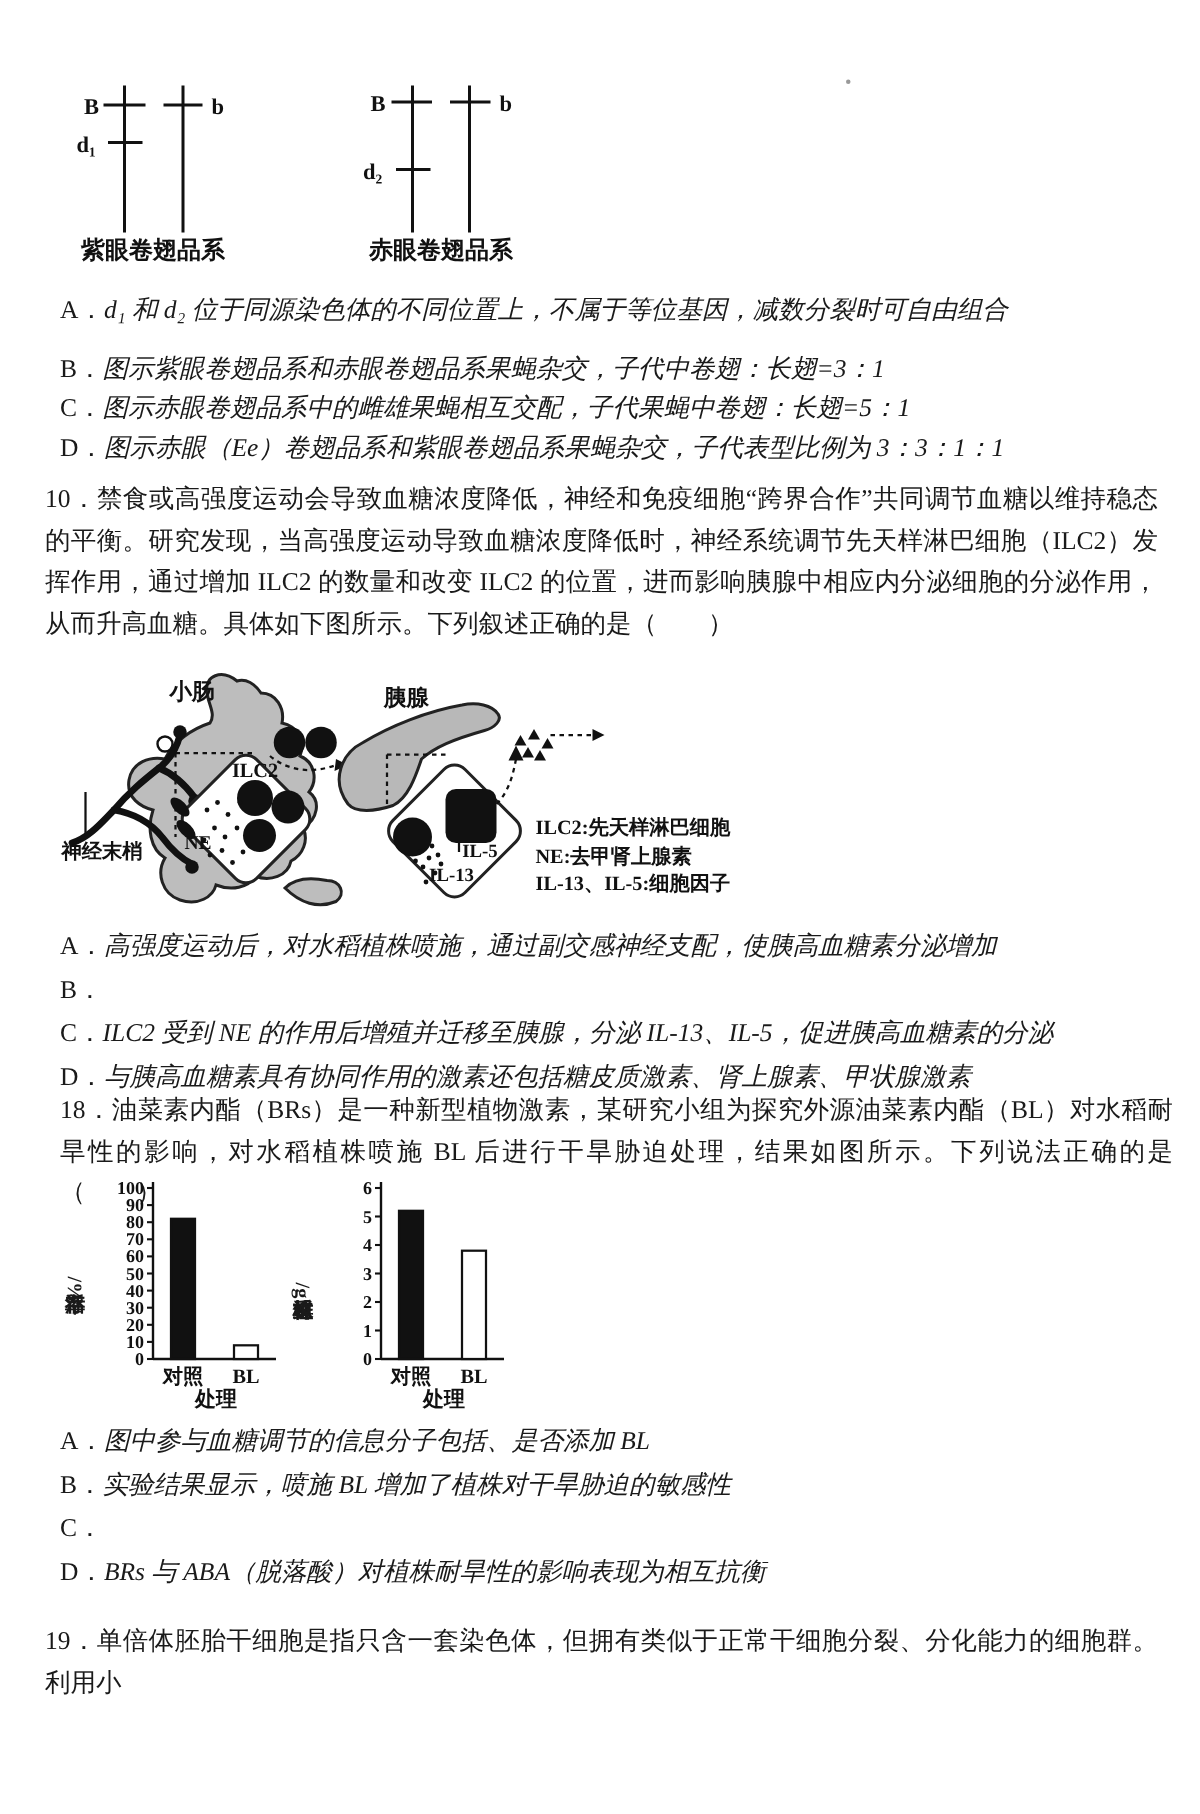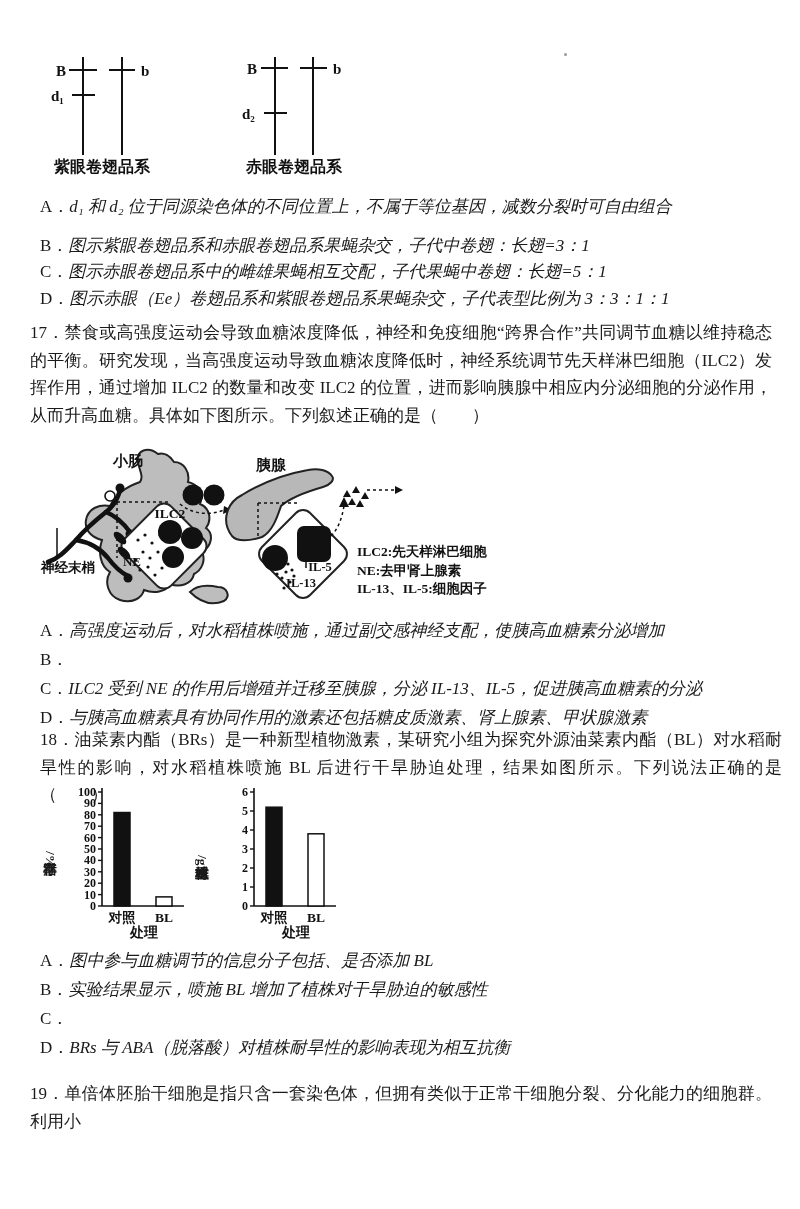--- a/index.html
+++ b/index.html
@@ -65,21 +65,21 @@
     <div class="opt">
         <span class="opt-label">C．</span>
         <span class="opt-text">图示赤眼卷翅品系中的雌雄果蝇相互交配，子代果蝇中卷翅：长翅=5：1</span>
       </div>
     <div class="opt">
         <span class="opt-label">D．</span>
         <span class="opt-text">图示赤眼（Ee）卷翅品系和紫眼卷翅品系果蝇杂交，子代表型比例为 3：3：1：1</span>
       </div>
   </div>
 
-  <div class="abs stem" style="left:30px;top:319px;width:742px;">17．禁食或高强度运动会导致血糖浓度降低，神经和免疫细胞“跨界合作”共同调节血糖以维持稳态的平衡。研究发现，当高强度运动导致血糖浓度降低时，神经系统调节先天样淋巴细胞（ILC2）发挥作用，通过增加 ILC2 的数量和改变 ILC2 的位置，进而影响胰腺中相应内分泌细胞的分泌作用，从而升高血糖。具体如下图所示。下列叙述正确的是（　　）</div>
+  <div class="abs stem" style="left:30px;top:319px;width:742px;">10．禁食或高强度运动会导致血糖浓度降低，神经和免疫细胞“跨界合作”共同调节血糖以维持稳态的平衡。研究发现，当高强度运动导致血糖浓度降低时，神经系统调节先天样淋巴细胞（ILC2）发挥作用，通过增加 ILC2 的数量和改变 ILC2 的位置，进而影响胰腺中相应内分泌细胞的分泌作用，从而升高血糖。具体如下图所示。下列叙述正确的是（　　）</div>
 
   <svg class="abs" style="left:40px;top:440px;" width="740" height="172" viewBox="0 0 740 172">
 
     <path d="M118,14 C108,6 96,10 98,22 C99,30 104,36 100,42 C88,46 76,54 70,66 C60,64 48,68 46,80
          C44,92 54,98 62,100 C58,112 60,126 70,132 C64,142 68,156 80,160 C92,164 102,158 104,150
          C114,154 126,152 130,144 C140,148 152,144 154,134 C162,130 166,120 162,112 C172,106 174,94 166,88
          C172,80 170,68 160,64 C164,54 158,44 148,42 C150,32 144,22 134,22 C130,16 124,12 118,14 Z" fill="#bdbdbd" stroke="#222" stroke-width="2"></path>
 
     <path d="M150,152 C160,162 172,166 184,161 C191,156 187,147 178,147 C168,145 157,145 150,152 Z" fill="#bdbdbd" stroke="#222" stroke-width="2"></path>
 

